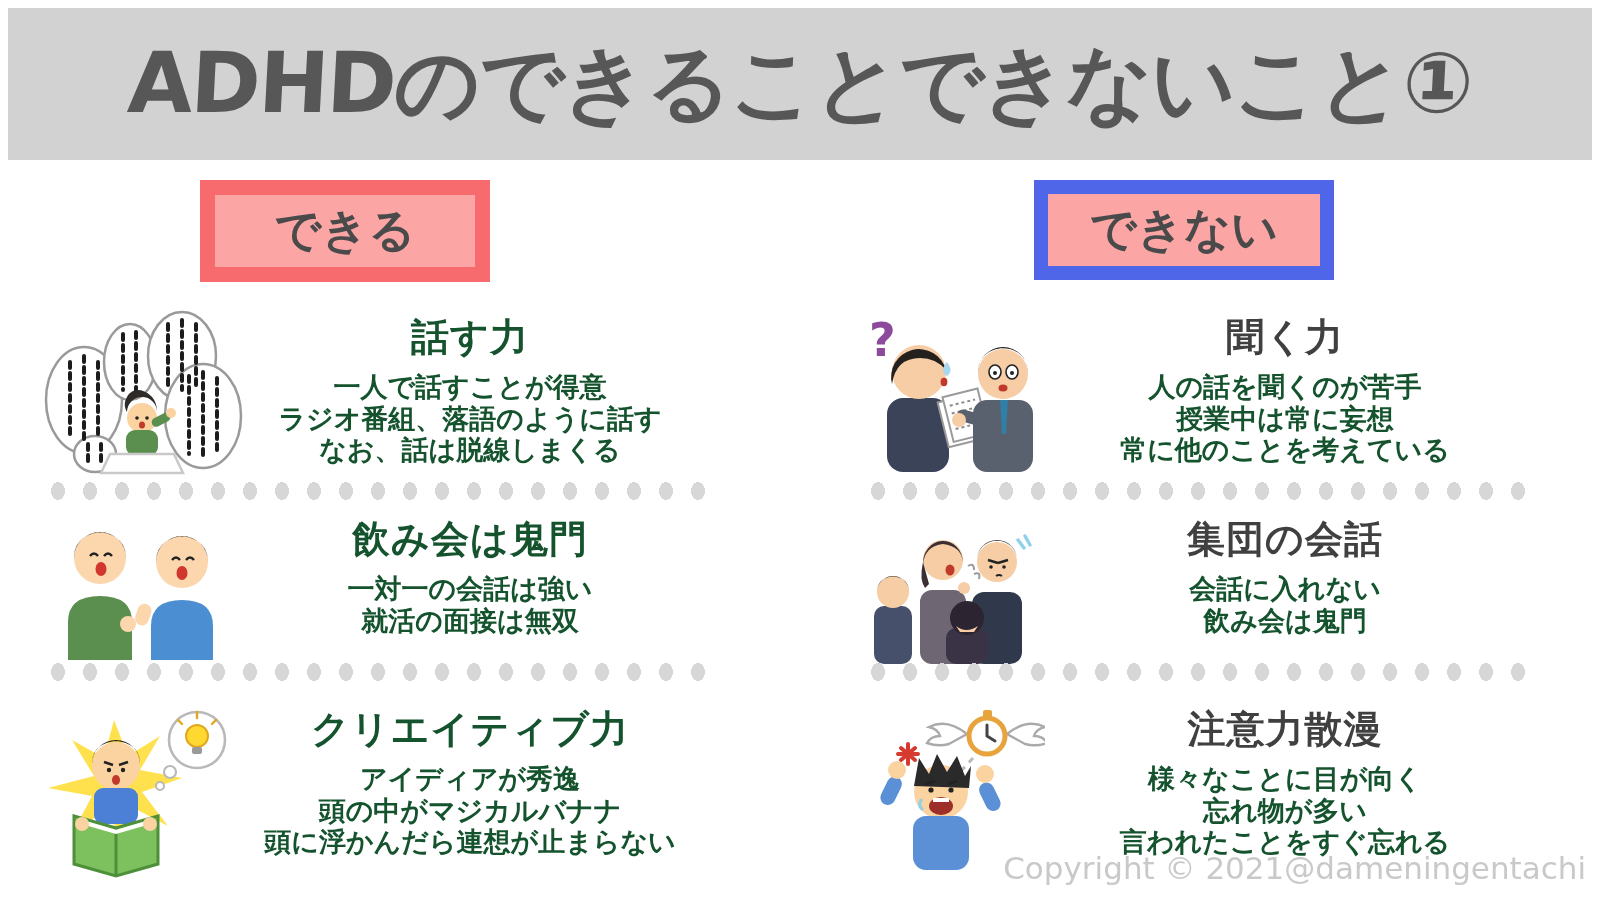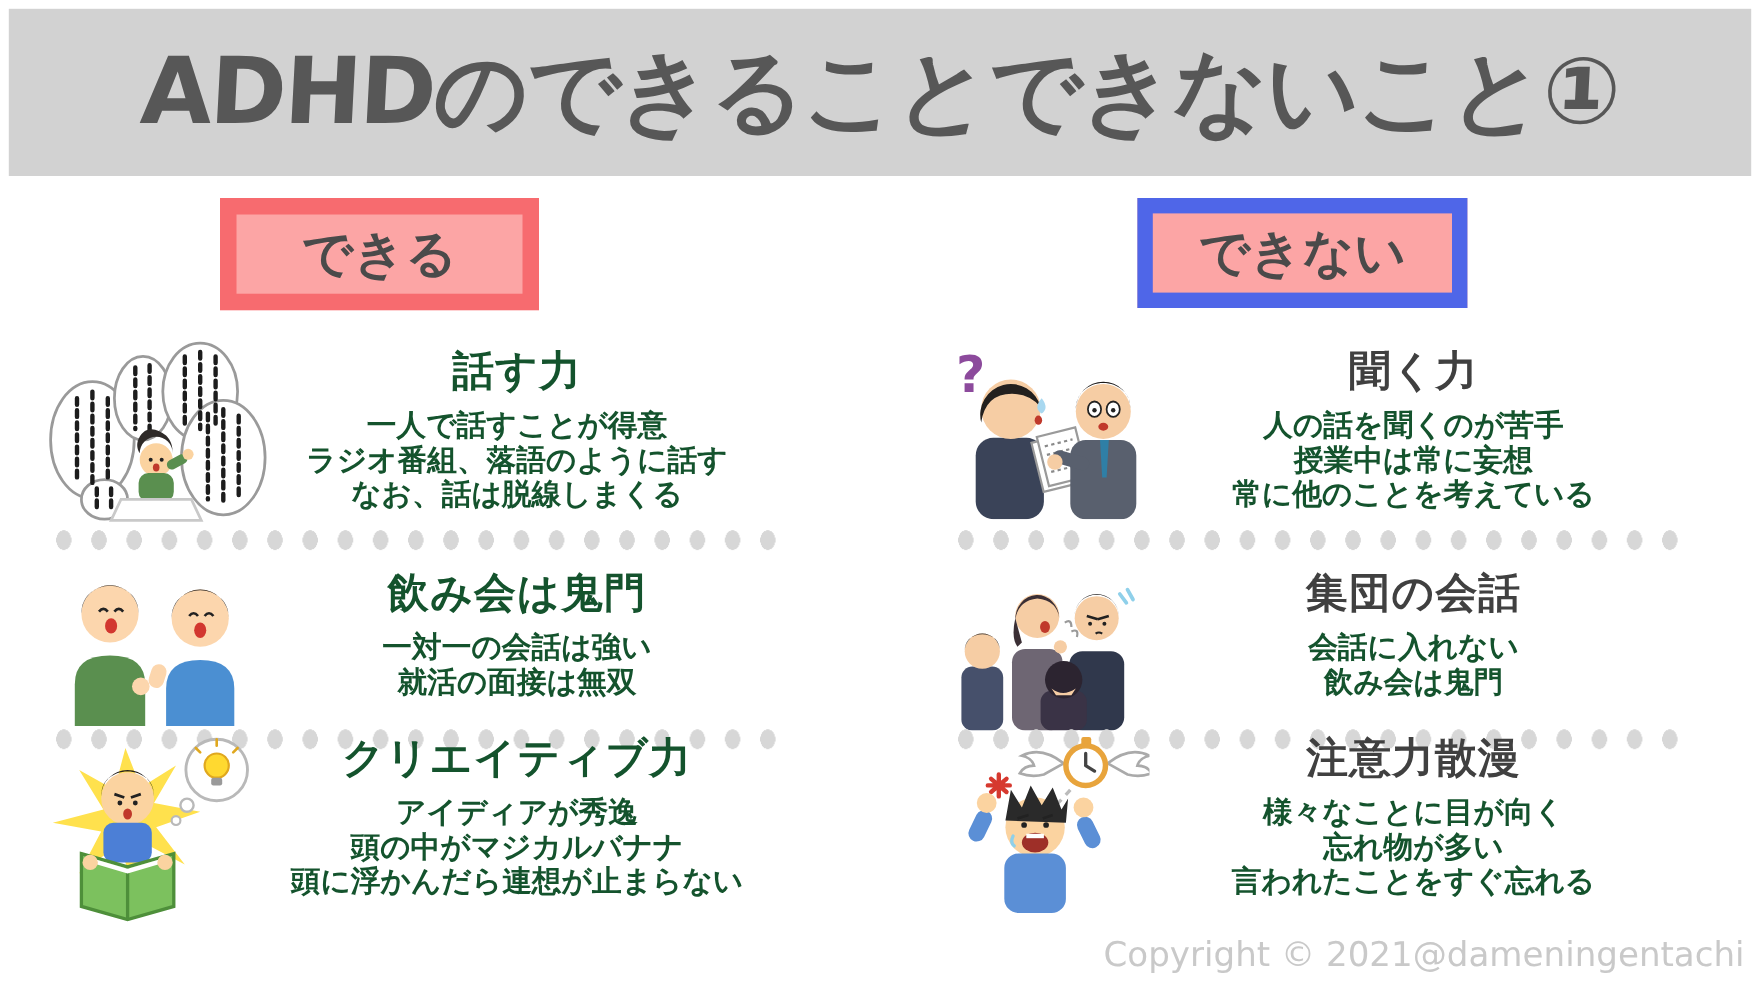--- a/index.html
+++ b/index.html
@@ -24,21 +24,21 @@
   }
   .hdr-box.can    { left:200px;  width:260px; border:15px solid #f76b6f; }
   .hdr-box.cannot { left:1010px; width:272px; border:14px solid #4f66e8;margin-left:24px; }
   .hdr-box span { font-size:46px; font-weight:bold; color:#4a4a4a; }
   
   .cell { position:absolute; }
   .cell.colL { left:40px;  width:680px; }
   .cell.colR { left:850px; width:690px; }
   .cell.r1 { top:300px; height:178px; }
   .cell.r2 { top:502px; height:158px; }
-  .cell.r3 { top:652px; height:188px; }
+  .cell.r3 { top:692px; height:188px; }
   .cell .icon { position:absolute; display:block; }
   .cell .txt {
     position:absolute; left:185px; right:5px; top:6px; text-align:center;
   }
   .item-title { margin:6px 0 8px; font-size:38px; font-weight:bold; letter-spacing:1px; }
   .can-col  .item-title { color:#14532d; }
   .cannot-col .item-title { color:#404040; }
   .item-line {
     margin:0; font-size:27px; font-weight:bold; color:#14532d; line-height:1.17;
     white-space:nowrap;

